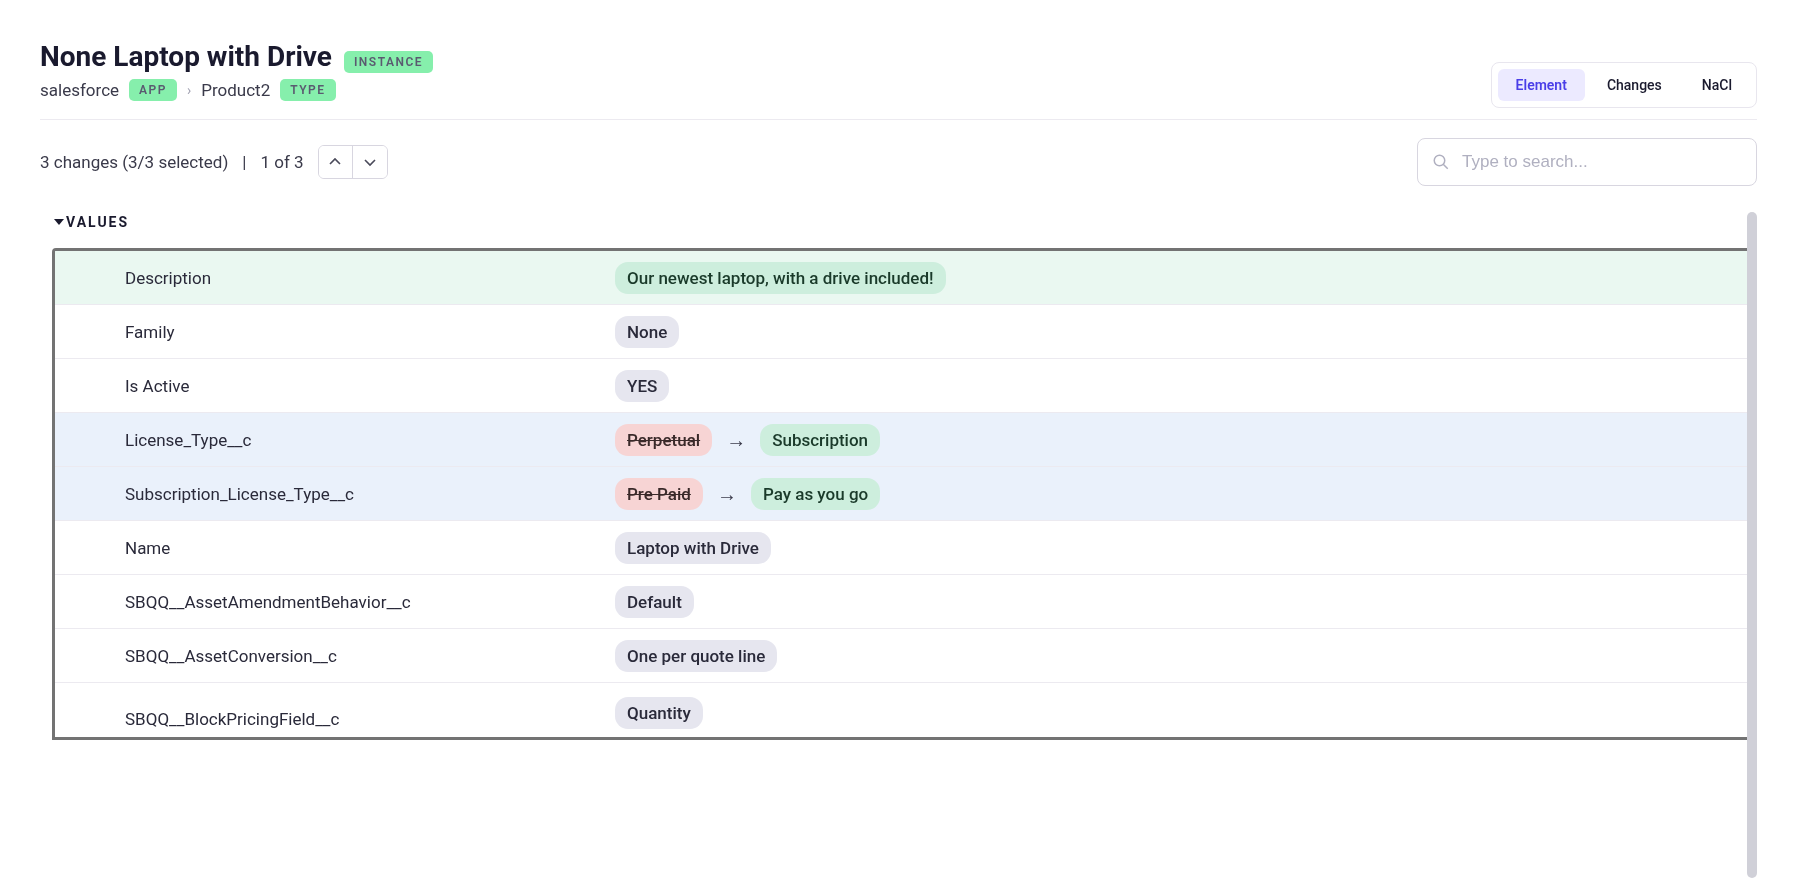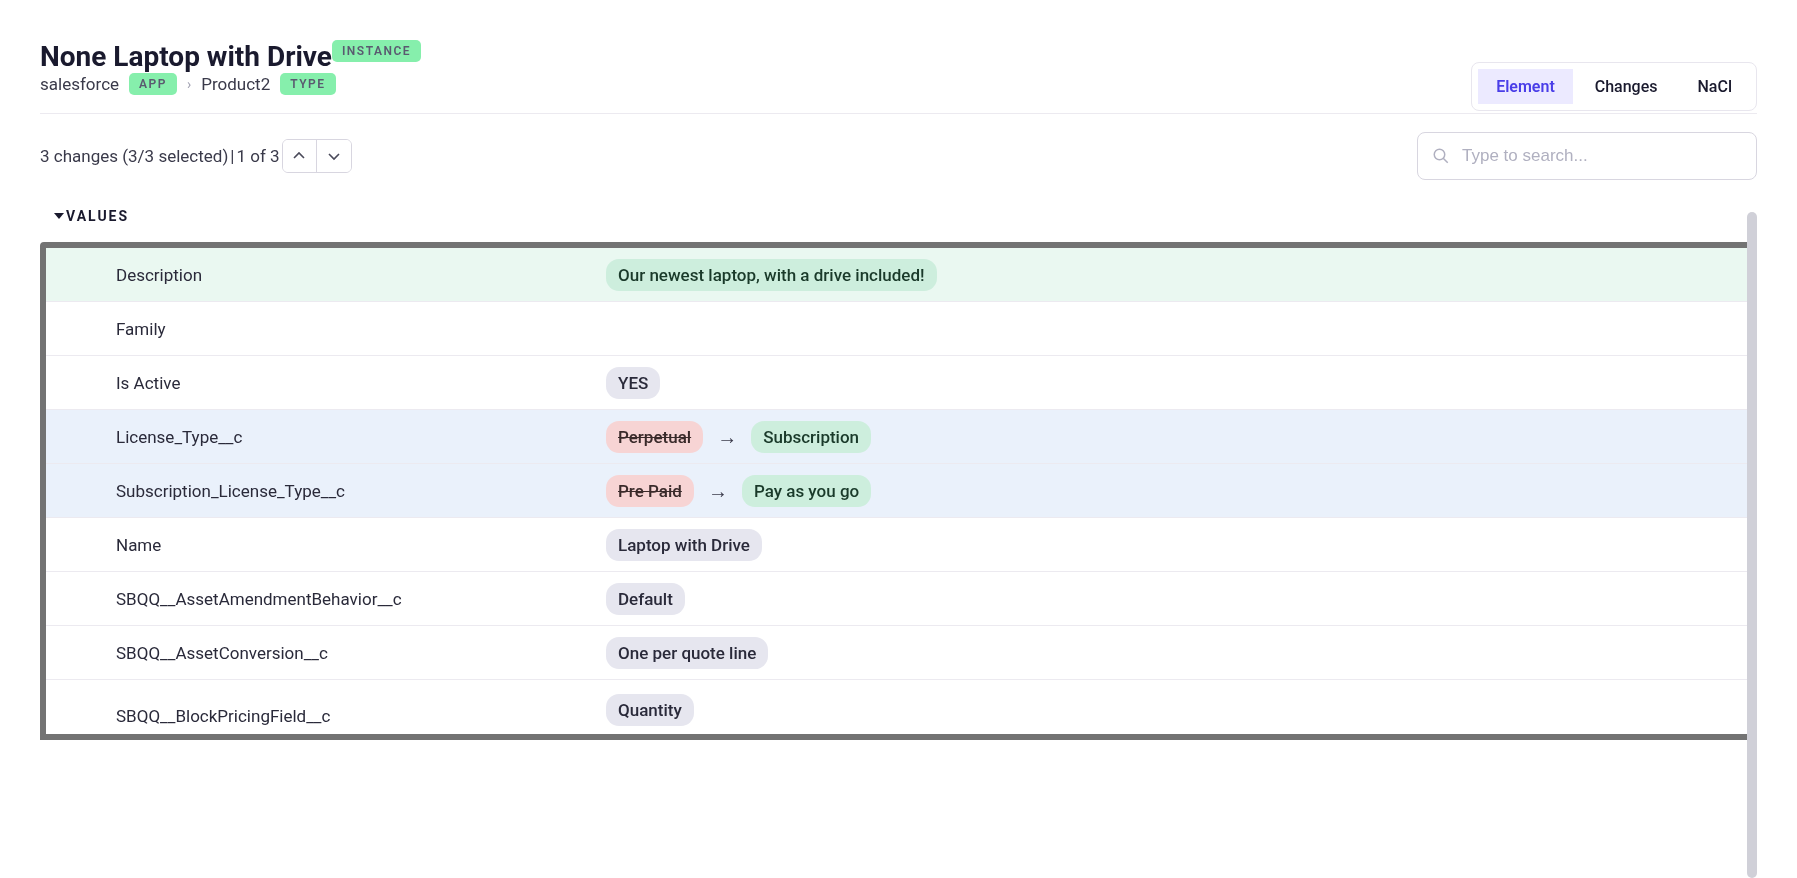--- a/index.html
+++ b/index.html
@@ -4,21 +4,23 @@
 <style>
   * { box-sizing: border-box; margin: 0; padding: 0; }
   body {
     font-family: -apple-system, BlinkMacSystemFont, "Segoe UI", Roboto, "Helvetica Neue", Arial, sans-serif;
     background: #fff;
     color: #1a1a2e;
     padding: 40px 40px 0 40px;
   }
   .header-row {
     display: flex;
-    align-items: flex-start;
+    align-items: flex-end;
+    gap: 12px;
+    margin-bottom: 6px;
   }
   .page-title {
     font-size: 28px;
     font-weight: 700;
     color: #1a1a2e;
   }
   .badge-instance, .badge-app, .badge-type {
     background: #86efac;
     color: #5a5a70;
     font-size: 12px;
@@ -46,21 +48,21 @@
   }
   .toolbar-row {
     display: flex;
     align-items: center;
     justify-content: space-between;
     margin-bottom: 28px;
   }
   .toolbar-left {
     display: flex;
     align-items: center;
-    gap: 2px;
+    gap: 14px;
     font-size: 17px;
     color: #3a3a4a;
   }
   .stepper {
     display: flex;
     border: 1px solid #d8d6e0;
     border-radius: 6px;
     overflow: hidden;
   }
   .stepper button {
@@ -92,45 +94,46 @@
     position: absolute;
     top: 62px;
     right: 40px;
     display:flex;
     gap: 4px;
     border: 1px solid #e8e6ee;
     border-radius: 8px;
     padding: 6px;
   }
   .tab {
-    font-size: 16px;
+    font-size: 14px;
     font-weight: 500;
     padding: 8px 18px;
-    border-radius: 0;
+    border-radius: 6px;
     cursor:pointer;
     color:#1a1a2e;
   }
   .tab.active {
     background: #eceaff;
     color: #4a3ee8;
     font-weight:600;
   }
   .section-header {
     display:flex; align-items:center; gap:2px;
     font-size: 14px; letter-spacing: 2px; font-weight:700;
     color:#1a1a2e;
     margin-bottom: 18px;
     margin-left: 14px;
     cursor:pointer;
   }
   .section-header svg { width:10px; height:10px; }
   .values-table {
-    border: 6px solid #737373;
+    border: 3px solid #737373;
     border-radius: 4px 4px 0 0;
     overflow:hidden;
+    margin-left:12px;
   }
   .row {
     display:flex;
     align-items:center;
     min-height: 54px;
     border-bottom: 1px solid #eceaf0;
     padding: 8px 0;
   }
   .row:last-child { border-bottom:none;align-items:flex-end; }
   .row .label {
@@ -223,20 +226,23 @@
 
 <div class="values-table" id="values-table">
     <div class="row row-added">
       <div class="label">Description</div>
       <div class="value-cell">
         <span class="pill pill-green">Our newest laptop, with a drive included!</span>
       </div>
     </div>
     <div class="row">
       <div class="label">Family</div>
+      <div class="value-cell">
+        <span class="pill pill-gray">None</span>
+      </div>
     </div>
     <div class="row">
       <div class="label">Is Active</div>
       <div class="value-cell">
         <span class="pill pill-gray">YES</span>
       </div>
     </div>
     <div class="row row-changed">
       <div class="label">License_Type__c</div>
       <div class="value-cell">

